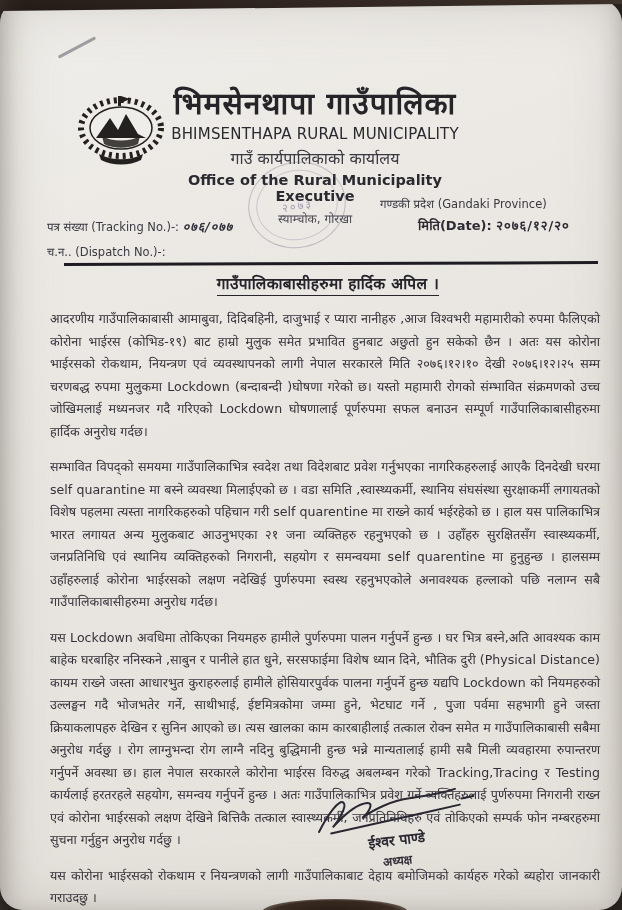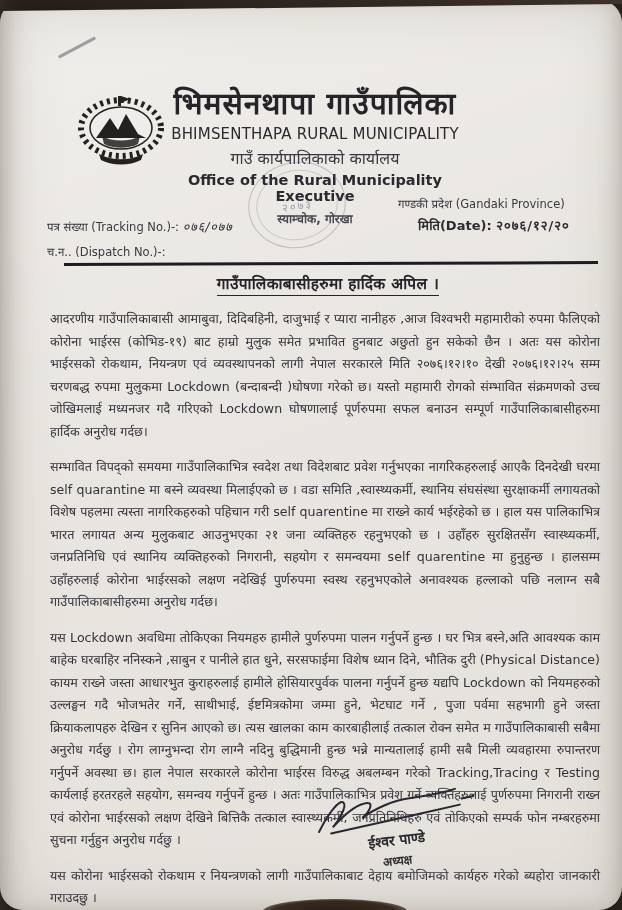--- a/index.html
+++ b/index.html
@@ -27,40 +27,40 @@
   }
   
   .emblem{position:absolute;left:66px;top:92px;width:110px;height:82px;}
   .header-text{
     position:absolute;left:150px;top:86px;width:330px;text-align:center;
   }
   .h-nep{font-size:30px;font-weight:700;letter-spacing:1px;color:#262329;line-height:36px;}
   .h-eng{font-size:15px;font-weight:400;color:#2b2830;margin-top:3px;letter-spacing:.2px;}
   .h-office-nep{font-size:16px;margin-top:4px;color:#3a3740;}
   .h-office-eng{font-size:14.5px;font-weight:700;margin-top:3px;color:#2b2830;}
-  .h-location{font-size:12px;margin-top:6px;color:#4a4750;font-weight:bold;}
+  .h-location{font-size:12px;margin-top:6px;color:#4a4750;}
   
   .stamp{
     position:absolute;left:248px;top:162px;width:96px;height:84px;
     border:1px solid rgba(105,100,130,.35);border-radius:50%;
     transform:rotate(-12deg);
     color:rgba(100,95,125,.55);
     display:flex;align-items:center;justify-content:center;
     font-size:11px;pointer-events:none;
   }
   .stamp::before{
     content:"";position:absolute;inset:7px;border:1px solid rgba(105,100,130,.25);border-radius:50%;
   }
   .stamp-year{transform:rotate(4deg);letter-spacing:2px;}
   
-  .province-line{position:absolute;left:398px;top:196px;font-size:11.5px;color:#3a3740;}
+  .province-line{position:absolute;left:380px;top:196px;font-size:11.5px;color:#3a3740;}
   .date-line{position:absolute;left:418px;top:216px;font-size:13px;font-weight:700;color:#2e2b33;}
   .date-value{font-weight:700;letter-spacing:1px;}
   .ref-line{position:absolute;left:47px;top:218px;font-size:11.5px;color:#3a3740;}
-  .ref-value{font-weight:400;font-size:12.5px;letter-spacing:1px;color:#33303b;font-style:italic;}
+  .ref-value{font-weight:700;font-size:12.5px;letter-spacing:1px;color:#33303b;font-style:italic;}
   .dispatch-line{position:absolute;left:47px;top:244px;font-size:11.5px;color:#3a3740;}
   .rule{
     position:absolute;left:64px;top:262px;width:534px;height:3px;background:#1e1c22;border:none;margin:0;
     transform:rotate(-.2deg);
   }
   
   .letter-body{position:absolute;left:38px;top:272px;width:562px;}
   .letter-title{text-align:center;margin:0 0 14px 0;}
   .letter-title span{
     font-size:15.5px;font-weight:700;color:#26232b;

